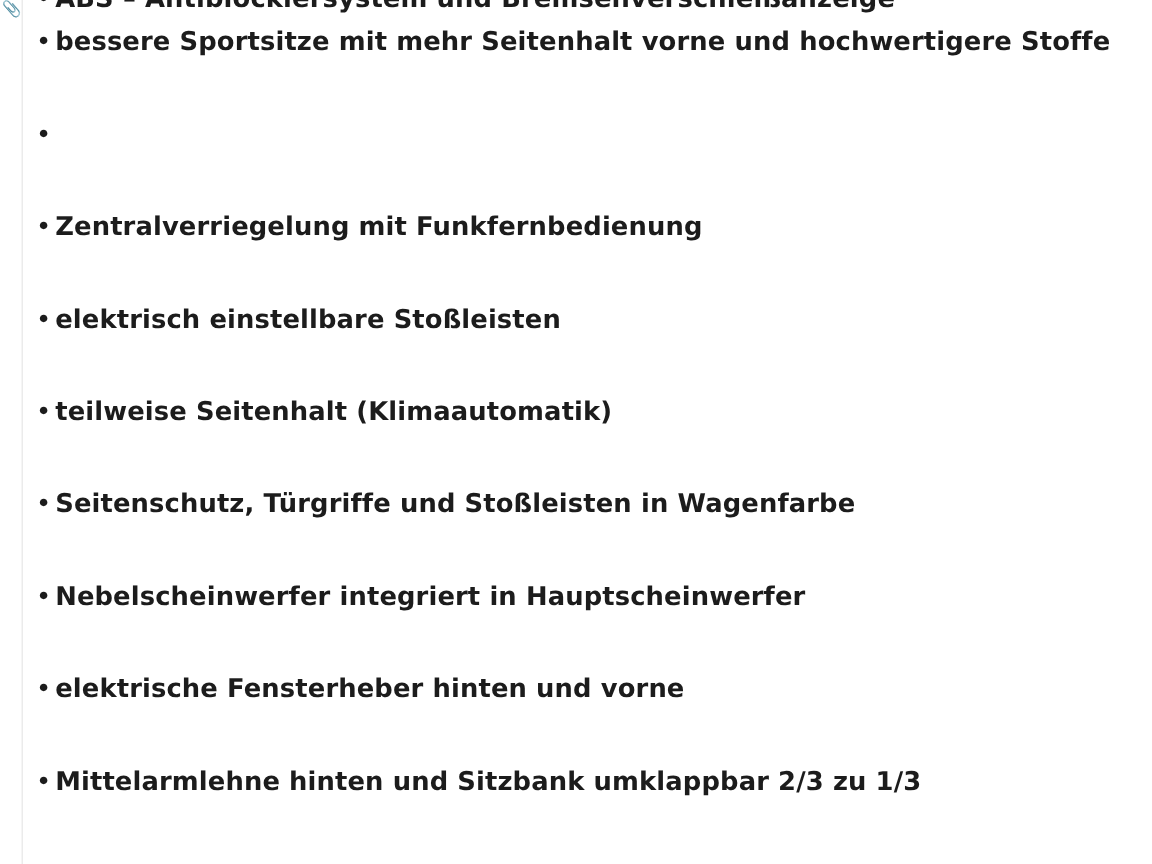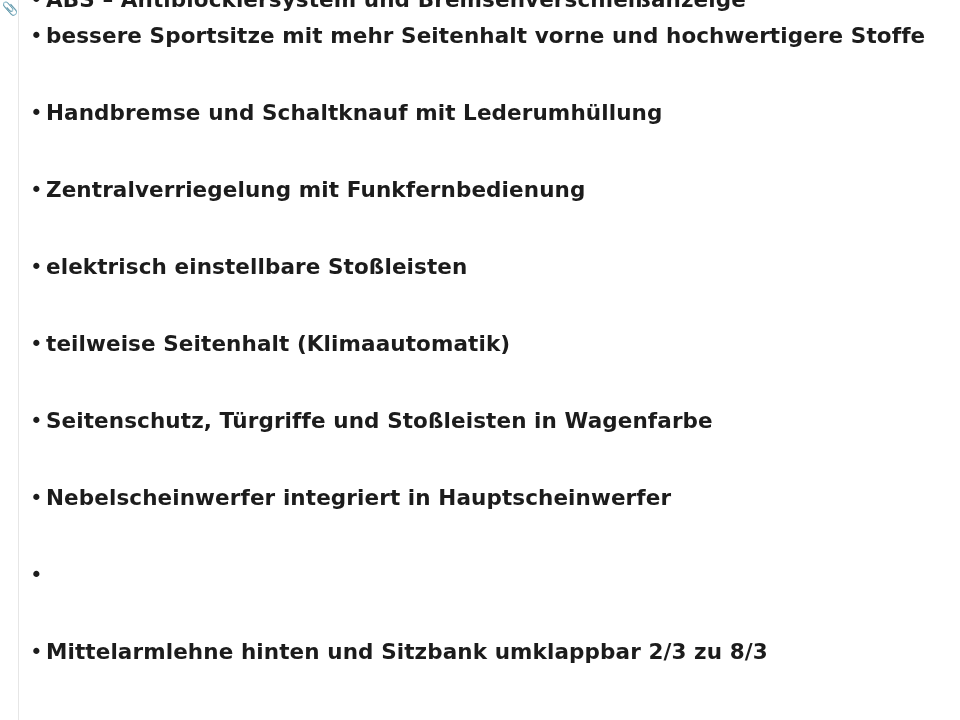--- a/index.html
+++ b/index.html
@@ -106,21 +106,20 @@
       <span class="item-text">ABS – Antiblockiersystem und Bremsenverschleißanzeige</span>
     </li>
 
     <li class="list-item">
       <span class="bullet">•</span>
       <span class="item-text">bessere Sportsitze mit mehr Seitenhalt vorne und hochwertigere Stoffe</span>
     </li>
 
     <li class="list-item">
       <span class="bullet">•</span>
-      <span class="item-text">Handbremse und Schaltknauf mit Lederumhüllung</span>
     </li>
 
     <li class="list-item">
       <span class="bullet">•</span>
       <span class="item-text">Zentralverriegelung mit Funkfernbedienung</span>
     </li>
 
     <li class="list-item">
       <span class="bullet">•</span>
       <span class="item-text">elektrisch einstellbare Stoßleisten</span>
@@ -136,21 +135,22 @@
       <span class="item-text">Seitenschutz, Türgriffe und Stoßleisten in Wagenfarbe</span>
     </li>
 
     <li class="list-item">
       <span class="bullet">•</span>
       <span class="item-text">Nebelscheinwerfer integriert in Hauptscheinwerfer</span>
     </li>
 
     <li class="list-item">
       <span class="bullet">•</span>
+      <span class="item-text">elektrische Fensterheber hinten und vorne</span>
     </li>
 
     <li class="list-item">
       <span class="bullet">•</span>
-      <span class="item-text">Mittelarmlehne hinten und Sitzbank umklappbar 2/3 zu 8/3</span>
+      <span class="item-text">Mittelarmlehne hinten und Sitzbank umklappbar 2/3 zu 1/3</span>
     </li>
 
   </ul>
 </div>
 
 </body></html>

